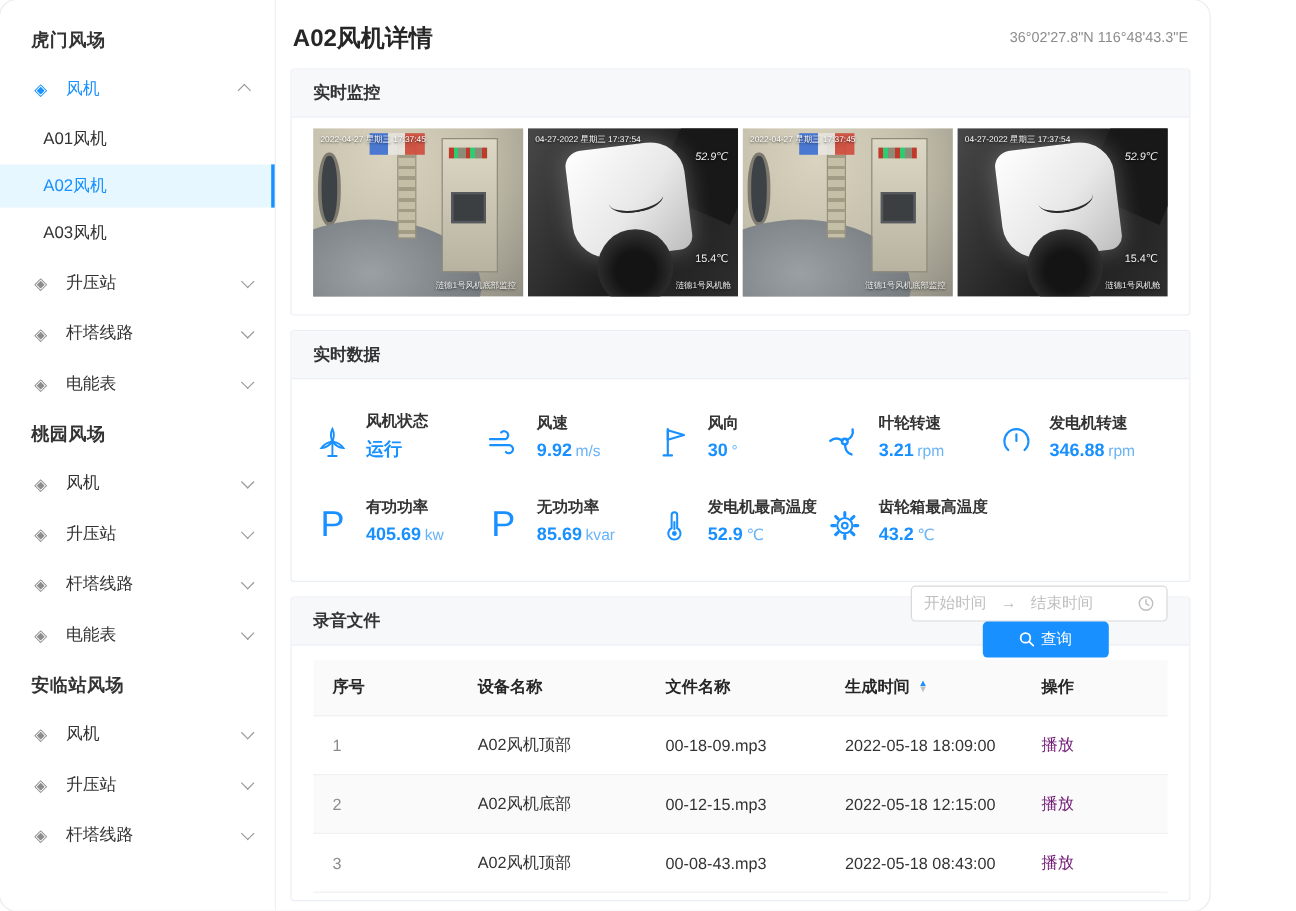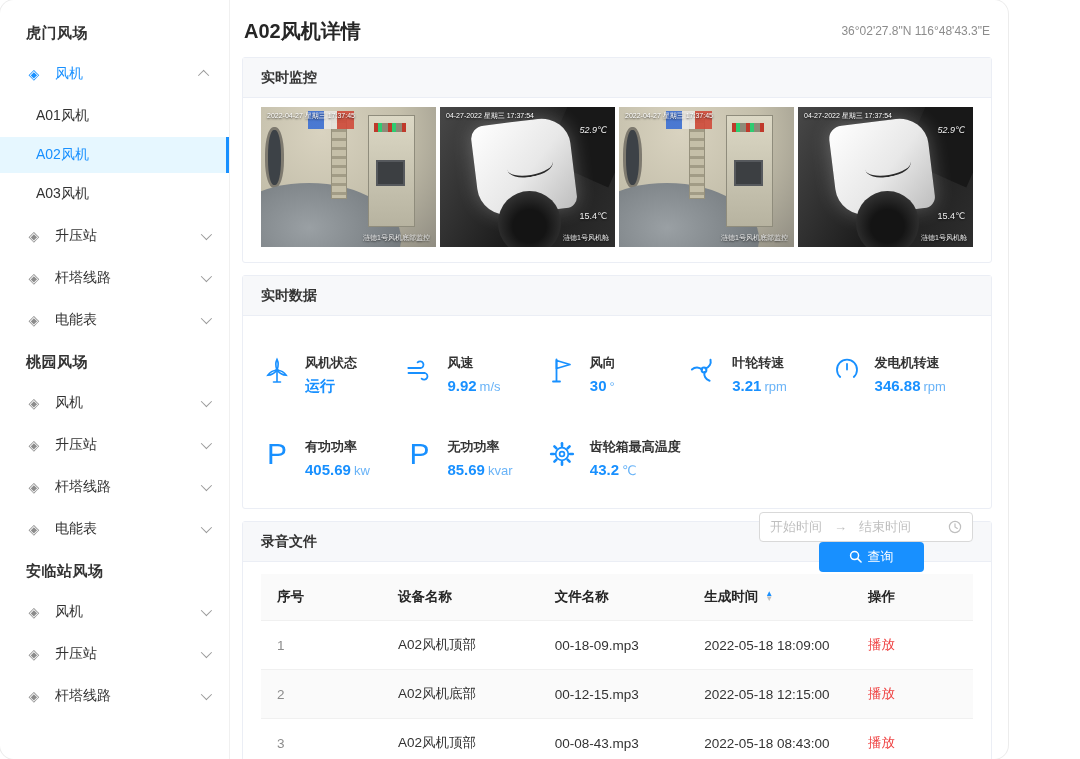--- a/index.html
+++ b/index.html
@@ -62,21 +62,21 @@
        border-radius:14% 30% 12% 32%; transform:rotate(-7deg); box-shadow:0 0 20px rgba(255,255,255,.28); }
   .cam.thermal .hub { position:absolute; left:33%; bottom:-6%; width:36%; height:46%;
        background:radial-gradient(circle at 50% 55%, #141414 35%, #343434 75%); border-radius:50%; }
   .cam.thermal .arm { position:absolute; right:-8%; top:-12%; width:40%; height:62%;
        background:#181818; transform:rotate(24deg); }
   .cam.thermal .cable { position:absolute; left:38%; top:34%; width:26%; height:16%;
        border-bottom:2.5px solid #2a2a2a; border-radius:50%; transform:rotate(-10deg); }
 
   
   .metrics { display:grid; grid-template-columns:repeat(5,1fr); row-gap:30px; padding:26px 18px 30px; }
-  .metric { display:flex; align-items:flex-start;margin-top:12px; }
+  .metric { display:flex; align-items:flex-end; }
   .m-icon { width:32px; height:32px; margin-right:12px; flex:none; display:flex; align-items:center; justify-content:center; }
   .m-icon.p-letter { font-size:30px; color:#1890ff; line-height:30px; }
   .m-label { font-size:13px; color:#333; font-weight:600; margin-bottom:5px; white-space:nowrap; }
   .m-value { font-size:15px; font-weight:700; color:#1890ff; white-space:nowrap; }
   .m-unit { font-size:13px; font-weight:400; color:#69b3f7; margin-left:3px; }
 
   
   .filter { display:flex; align-items:center;flex-direction:column; }
   .range-picker { width:214px; height:30px; border:1px solid #d9d9d9; border-radius:4px; background:#fff;
                   display:flex; align-items:center; padding:0 10px; font-size:13px; color:#bfbfbf; }
@@ -86,21 +86,21 @@
                 padding:0 30px; margin-left:10px; font-size:13px; display:flex; align-items:center; gap:6px; cursor:pointer; }
 
   
   .table-wrap { padding:12px 18px 6px; }
   table { width:100%; border-collapse:collapse; font-size:13.5px; }
   th { text-align:left; padding:14px 16px; color:#262626; font-weight:700; background:#fafafa;
        border-bottom:1px solid #f0f0f0; white-space:nowrap; }
   td { padding:15px 16px; color:#333; border-bottom:1px solid #f0f0f0; white-space:nowrap; }
   tr.striped td { background:#fafafa; }
   td.idx { color:#8c8c8c; }
-  .play-link { color:#ef4444; cursor:pointer; }
+  .play-link { color:#701a75; cursor:pointer; }
   .sorter { display:inline-flex; flex-direction:column; margin-left:7px; vertical-align:middle; line-height:.62; }
   .sorter .s-up { font-size:8px; color:#1890ff; }
   .sorter .s-down { font-size:8px; color:#bfbfbf; }
 </style>
 </head>
 <body>
 
 <div class="app">
 
   <aside class="sidebar">
@@ -323,20 +323,33 @@
         </div>
 
         <div class="metric">
           <span class="m-icon p-letter">P</span>
           <span>
             <div class="m-label">无功功率</div>
             <div class="m-value"><span>85.69</span><span class="m-unit">kvar</span></div>
           </span>
         </div>
 
+        <div class="metric">
+          <span class="m-icon">
+            <svg width="30" height="30" viewBox="0 0 30 30" fill="none" stroke="#1890ff" stroke-width="1.7" stroke-linecap="round">
+              <path d="M12.7 6.2 a2.3 2.3 0 0 1 4.6 0 V17 a5.1 5.1 0 1 1 -4.6 0 Z"></path>
+              <circle cx="15" cy="21.6" r="2" fill="#1890ff" stroke="none"></circle>
+              <path d="M15 18 V12"></path>
+            </svg>
+          </span>
+          <span>
+            <div class="m-label">发电机最高温度</div>
+            <div class="m-value"><span>52.9</span><span class="m-unit">℃</span></div>
+          </span>
+        </div>
 
         <div class="metric">
           <span class="m-icon">
             <svg width="30" height="30" viewBox="0 0 30 30" fill="none" stroke="#1890ff" stroke-width="1.7" stroke-linecap="round">
               <circle cx="15" cy="15" r="6.3"></circle>
               <circle cx="15" cy="15" r="2.4"></circle>
               <g stroke-width="2.6">
                 <path d="M15 4.2 V7"></path>
                   <path d="M15 23 V25.8"></path>
                 <path d="M4.2 15 H7"></path>

